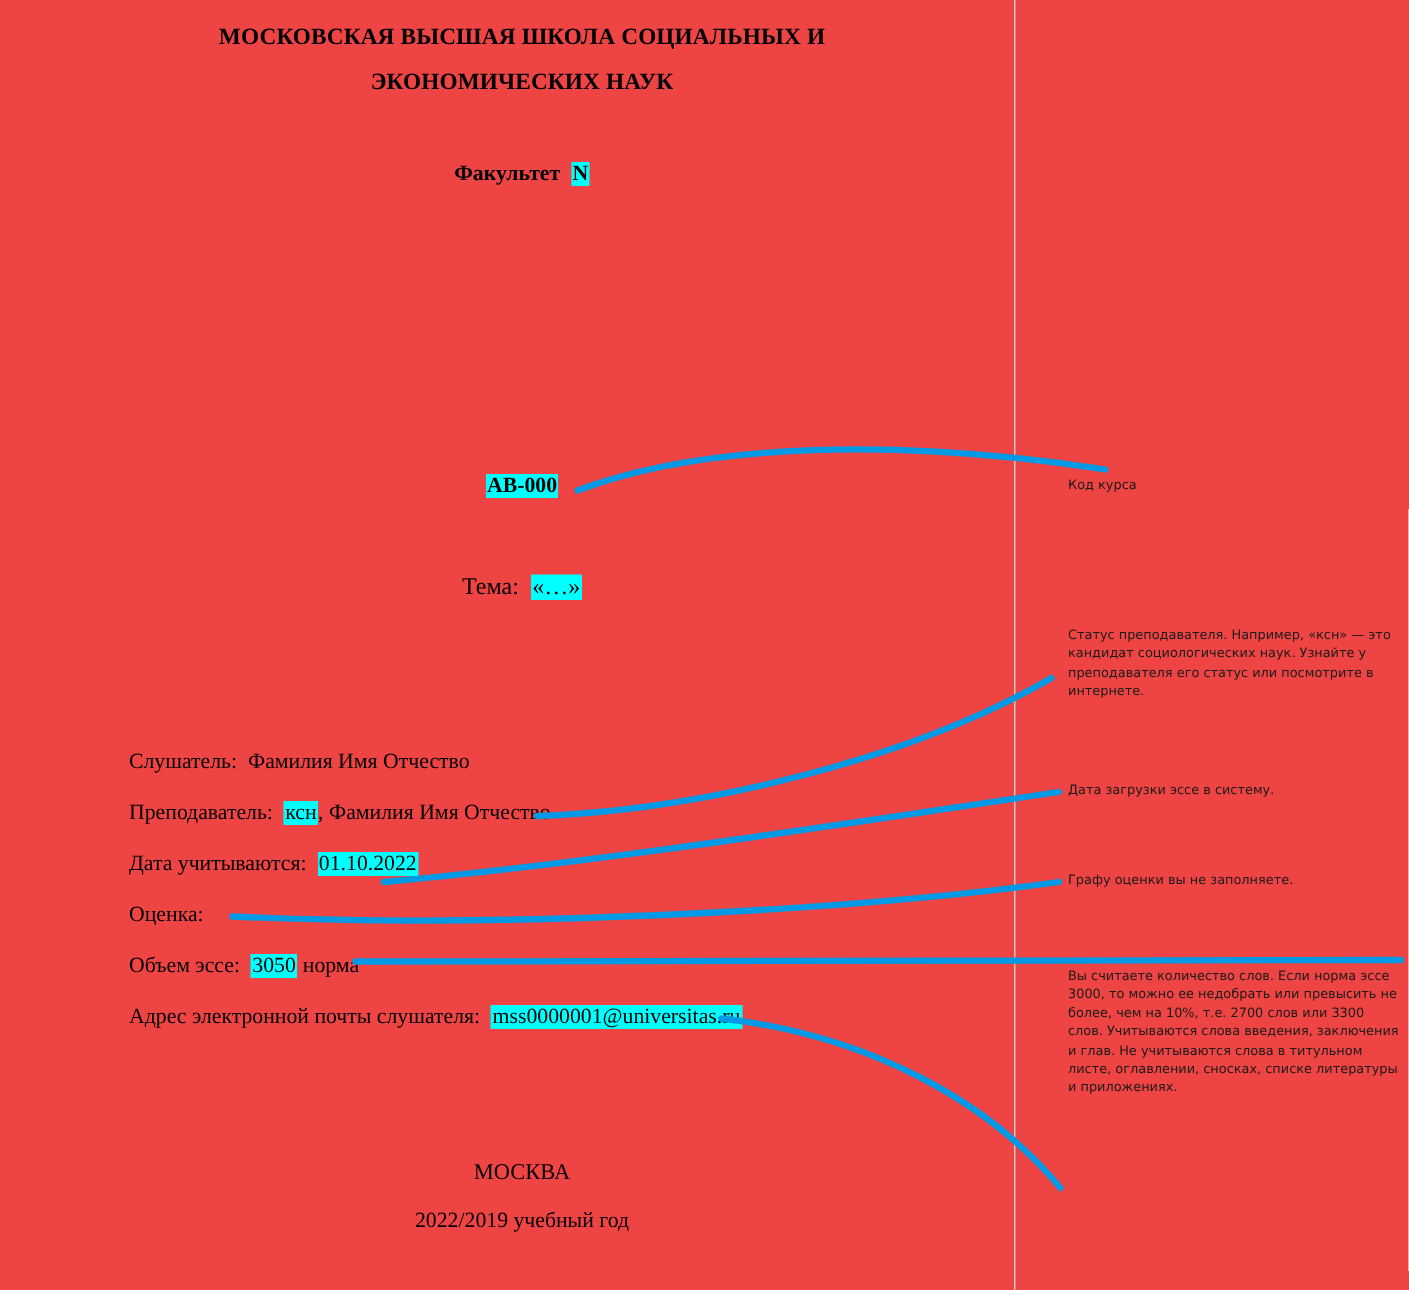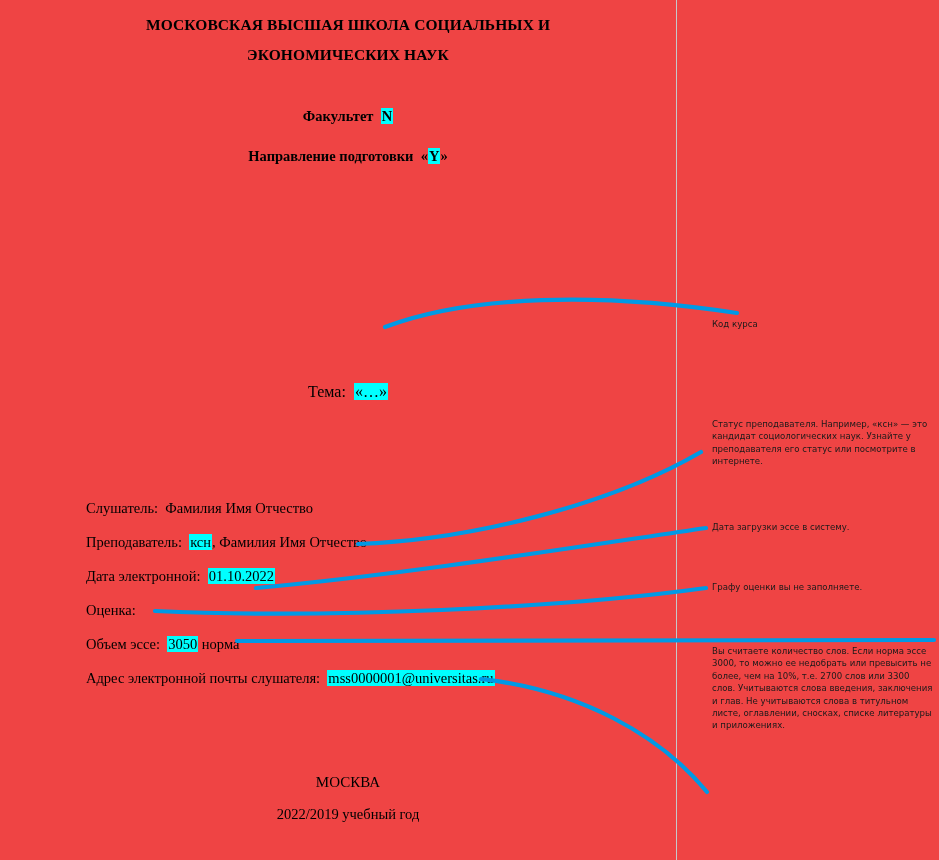--- a/index.html
+++ b/index.html
@@ -176,46 +176,45 @@
 
   <div class="doc">
 
     <div class="title">МОСКОВСКАЯ ВЫСШАЯ ШКОЛА СОЦИАЛЬНЫХ И ЭКОНОМИЧЕСКИХ НАУК</div>
 
     <div class="faculty">
       <span>Факультет</span>
       <span>&nbsp;</span><span class="hl">N</span>
     </div>
 
-    <div class="direction">
-      <span>Направление подготовки</span>
-      <span>&nbsp;</span><span>«</span><span class="hl">Y</span><span>»</span>
-    </div>
-
-
+
+
+    <div class="course-code">
+      <span class="hl">АВ-000</span>
+    </div>
 
     <div class="topic">
       <span>Тема:</span>
       <span>&nbsp;</span><span class="hl">«…»</span>
     </div>
 
     <div class="fields">
 
       <div class="field-row" id="row-student">
         <span>Слушатель:</span>
         <span>&nbsp;</span><span>Фамилия Имя Отчество</span>
       </div>
 
       <div class="field-row" id="row-teacher">
         <span>Преподаватель:</span>
         <span>&nbsp;</span><span class="hl">ксн</span><span>, Фамилия Имя Отчество</span>
       </div>
 
       <div class="field-row" id="row-regdate">
-        <span>Дата электронной:</span>
+        <span>Дата учитываются:</span>
         <span>&nbsp;</span><span class="hl">01.10.2022</span>
       </div>
 
       <div class="field-row" id="row-grade">
         <span>Оценка:</span>
       </div>
 
       <div class="field-row" id="row-volume">
         <span>Объем эссе:</span>
         <span>&nbsp;</span><span class="hl">3050</span><span> норма</span>

